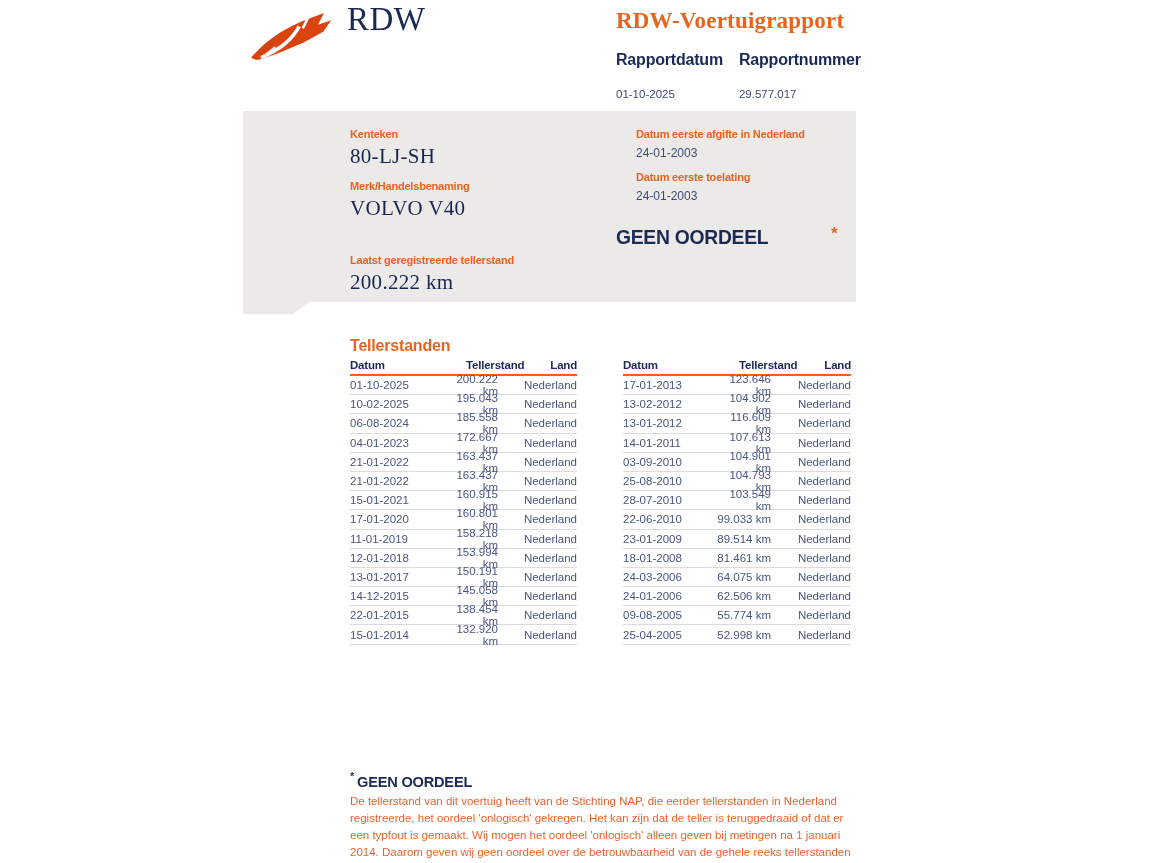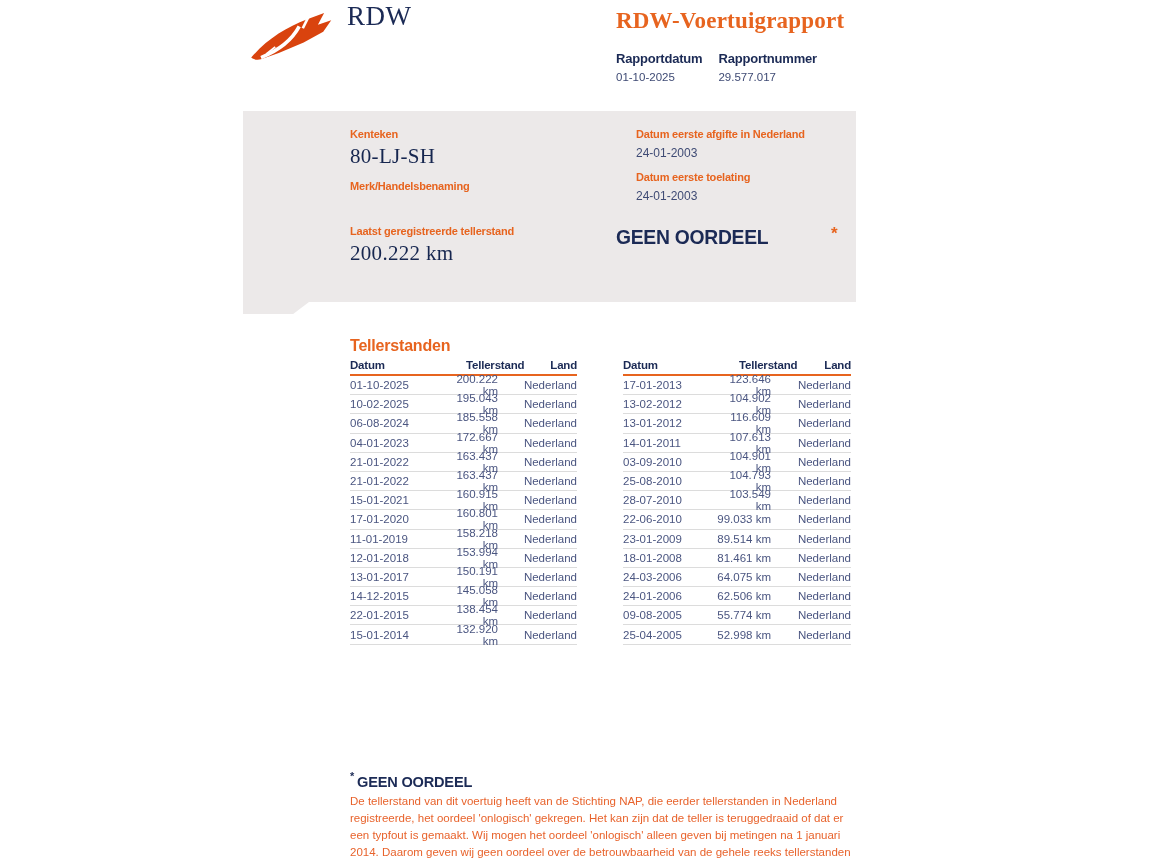--- a/index.html
+++ b/index.html
@@ -6,30 +6,30 @@
   html,body { background:#ffffff; }
   .page {
     position:relative; width:1150px; height:863px; background:#ffffff;
     font-family:"Liberation Sans", sans-serif; overflow:hidden;
   }
 
   
   .logo { position:absolute; left:248px; top:6px; width:90px; height:64px; }
   .wordmark {
     position:absolute; left:347px; top:1px;
-    font-family:"Liberation Serif", serif; font-size:27px; color:#1b2a55;
+    font-family:"Liberation Serif", serif; font-size:33px; color:#1b2a55;
     letter-spacing:0.5px;
   }
   .report-title {
     position:absolute; left:616px; top:8px;
     font-family:"Liberation Serif", serif; font-weight:bold;
     font-size:23px; color:#e7641f; letter-spacing:0.2px;
   }
   .report-meta { position:absolute; left:616px; top:51px; display:flex; gap:16px; }
-  .meta-label { font-size:13px; font-weight:bold; color:#1b2a55; letter-spacing:-0.2px; margin-bottom:5px; }
+  .meta-label { font-size:16px; font-weight:bold; color:#1b2a55; letter-spacing:-0.2px; margin-bottom:19px; }
   .meta-value { font-size:11.5px; color:#3e4a74; }
 
   
   .panel { position:absolute; left:243px; top:111px; width:613px; height:191px; background:#ece9e9;text-decoration:underline; }
   .panel-tab {
     position:absolute; left:243px; top:302px; width:66px; height:12px; background:#ece9e9;
     clip-path:polygon(0 0, 100% 0, 76% 100%, 0 100%);
   }
   .fields-left  { position:absolute; left:107px; top:17px; }
   .fields-right { position:absolute; left:373px; top:17px;margin-left:20px; }
@@ -109,20 +109,21 @@
     </div>
 
   <div class="panel">
     <div class="fields-left">
         <div class="field">
           <div class="flabel">Kenteken</div>
           <div class="fvalue">80-LJ-SH</div>
         </div>
         <div class="field">
           <div class="flabel">Merk/Handelsbenaming</div>
+          <div class="fvalue">VOLVO V40</div>
         </div>
         <div class="field">
           <div class="flabel">Laatst geregistreerde tellerstand</div>
           <div class="fvalue">200.222 km</div>
         </div>
       </div>
     <div class="fields-right">
         <div class="field">
           <div class="flabel">Datum eerste afgifte in Nederland</div>
           <div class="fvalue">24-01-2003</div>

